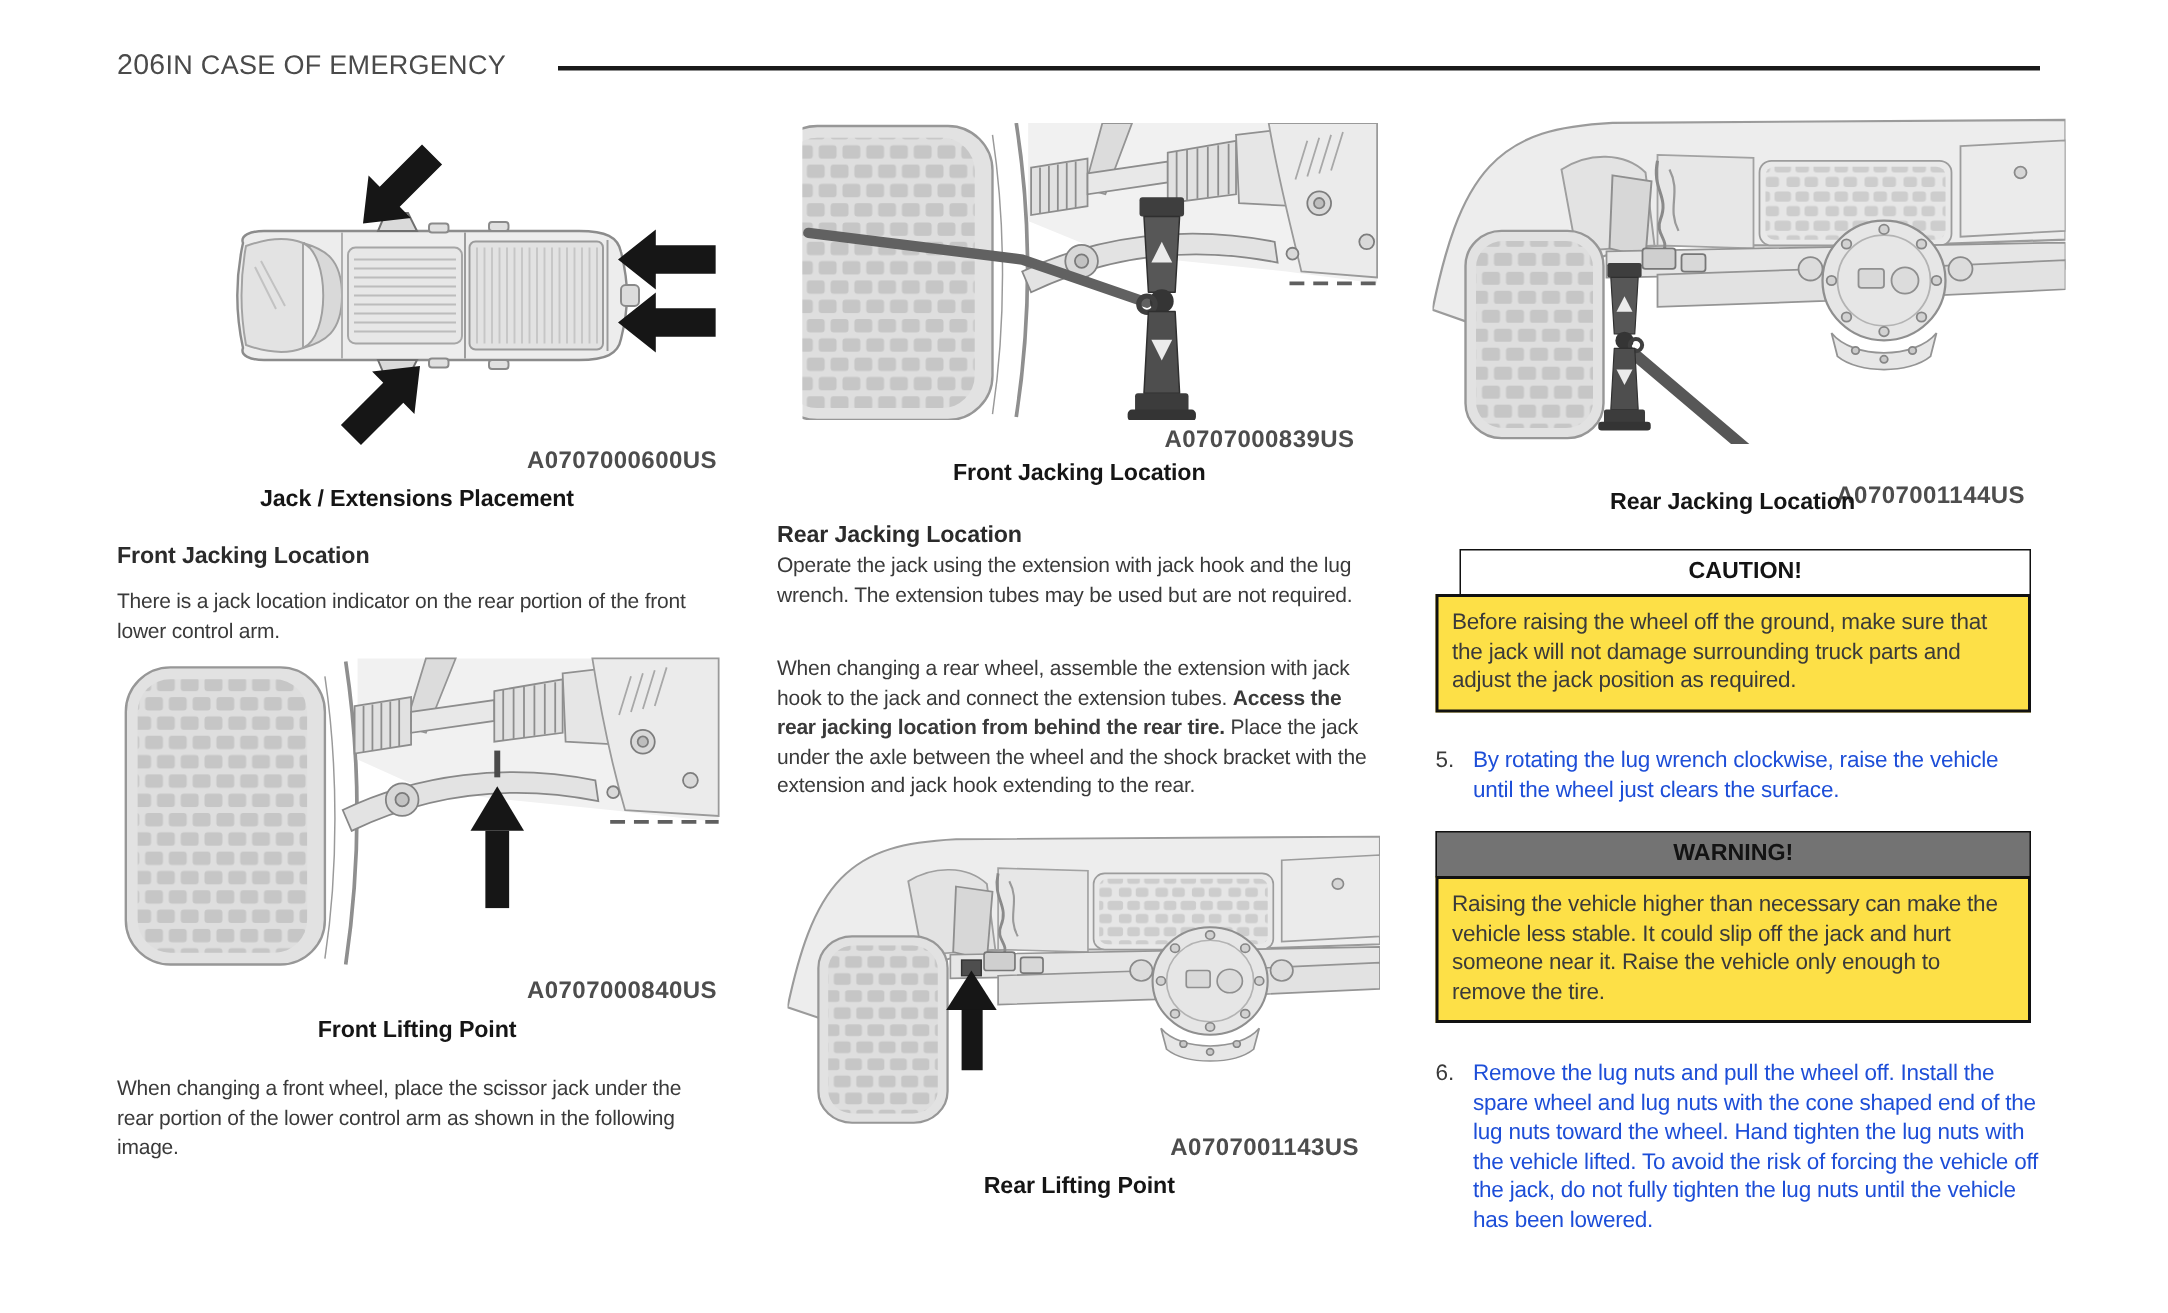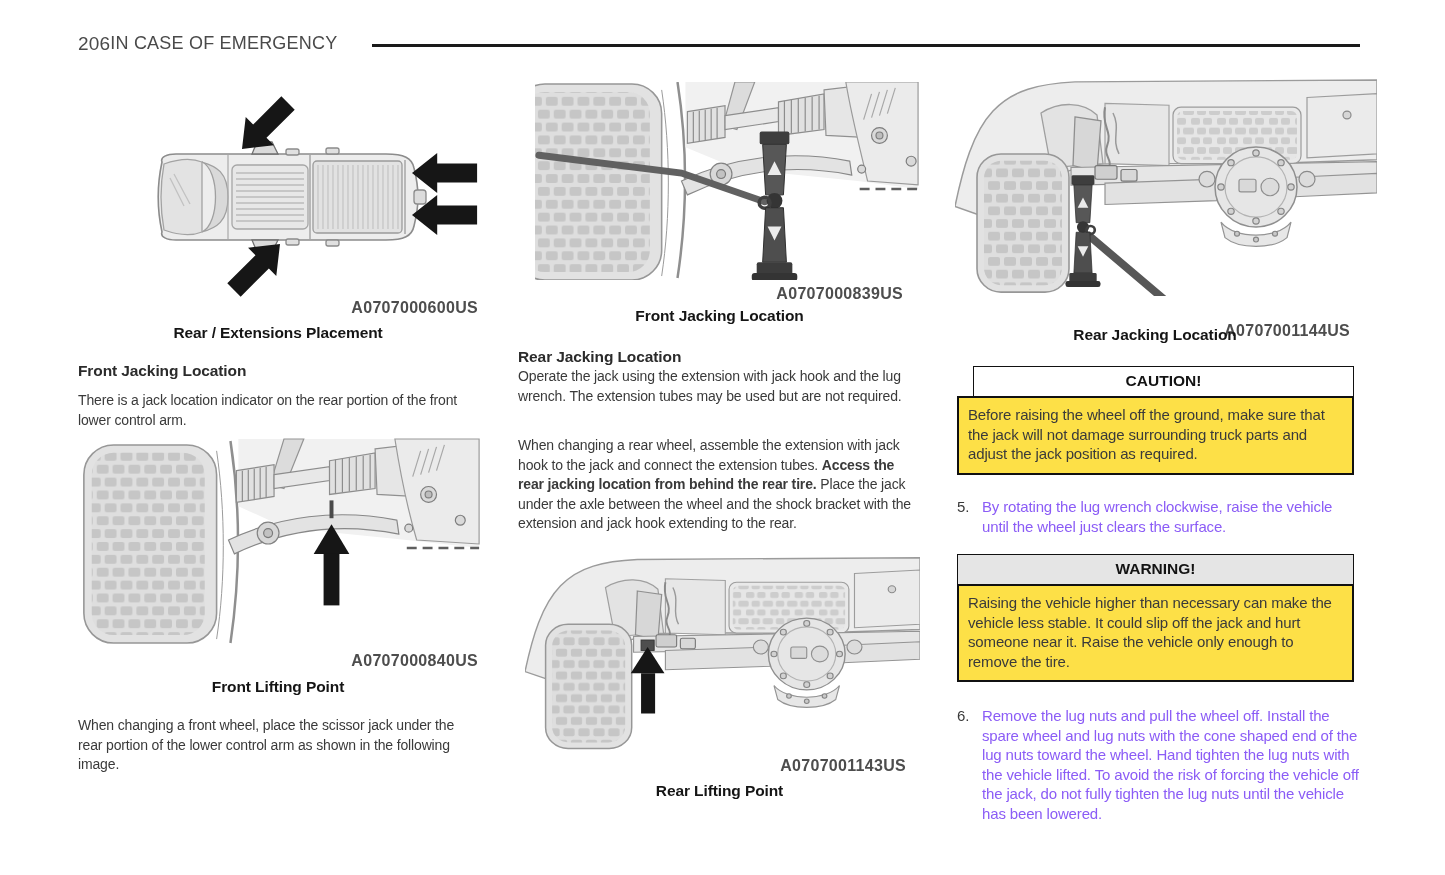--- a/index.html
+++ b/index.html
@@ -12,26 +12,26 @@
   .chapter { font-size:18px; letter-spacing:0.2px; }
   .rule { height:3px; background:#1a1a1a; }
   .body-text { font-size:14px; line-height:19.5px; color:#3a3a3a; letter-spacing:-0.15px; }
   .heading { font-size:15.5px; font-weight:bold; color:#2b2b2b; letter-spacing:-0.1px; }
   .caption { font-size:15.5px; font-weight:bold; color:#151515; text-align:center; letter-spacing:-0.1px; }
   .figcode { font-size:16px; font-weight:bold; color:#4d4d4d; text-align:right; letter-spacing:0.3px; }
   .alert { width:397px; }
   .alert-head { border:1px solid #111111; text-align:center; font-weight:bold;
                 font-size:15.5px; color:#131313; padding:5px 0 6px 0; }
   .caution-head { background:#ffffff;margin-left:16px; }
-  .warning-head { background:#e5e5e5; }
+  .warning-head { background:#737373; }
   .alert-body { border:2px solid #111111; margin-top:-1px; padding:7px 8px 9px 9px;
                 font-size:15px; line-height:19.5px; color:#3a3a3a; letter-spacing:-0.15px; background:#fde047; }
   .step { display:flex; }
   .step-num { width:25px; flex:none; font-size:15px; line-height:19.5px; color:#3a3a3a; }
-  .step-text { flex:1; font-size:15px; line-height:19.5px; color:#8b5cf6; letter-spacing:-0.15px; }
+  .step-text { flex:1; font-size:15px; line-height:19.5px; color:#1d4ed8; letter-spacing:-0.15px; }
   .bold-inline { font-weight:bold;margin-top:42px; }
   svg { display:block; }
 </style>
 </head>
 <body>
 
 <div class="abs page-header" style="left:78px;top:33px;">
   <span class="page-num">206</span>
   <span class="chapter">IN CASE OF EMERGENCY</span>
 </div>
@@ -64,21 +64,21 @@
     </g>
     <g fill="#161616">
       <use href="#arwA" transform="translate(102,71) rotate(135) scale(1.05)"></use>
       <use href="#arwA" transform="translate(140,166) rotate(-45) scale(1.05)"></use>
       <use href="#arwA" transform="translate(272,95) rotate(180) scale(1.05)"></use>
       <use href="#arwA" transform="translate(272,137) rotate(180) scale(1.05)"></use>
     </g>
   </svg>
 </div>
 <div class="abs figcode" style="left:78px;top:299px;width:400px;">A0707000600US</div>
-<div class="abs caption" style="left:78px;top:324px;width:400px;">Rear / Extensions Placement</div>
+<div class="abs caption" style="left:78px;top:324px;width:400px;">Jack / Extensions Placement</div>
 
 <div class="abs heading" style="left:78px;top:362px;">Front Jacking Location</div>
 <div class="abs body-text" style="left:78px;top:391px;width:403px;">There is a jack location indicator on the rear portion of the front lower control arm.</div>
 
 <div class="abs" style="left:78px;top:437px;">
   <svg width="403" height="210" viewBox="0 0 403 212">
     <defs>
       <pattern id="trB" width="32" height="26" patternUnits="userSpaceOnUse">
         <rect x="1" y="2" width="12" height="9" rx="2" fill="#c6c6c6"></rect>
         <rect x="17" y="2" width="12" height="9" rx="2" fill="#c6c6c6"></rect>

